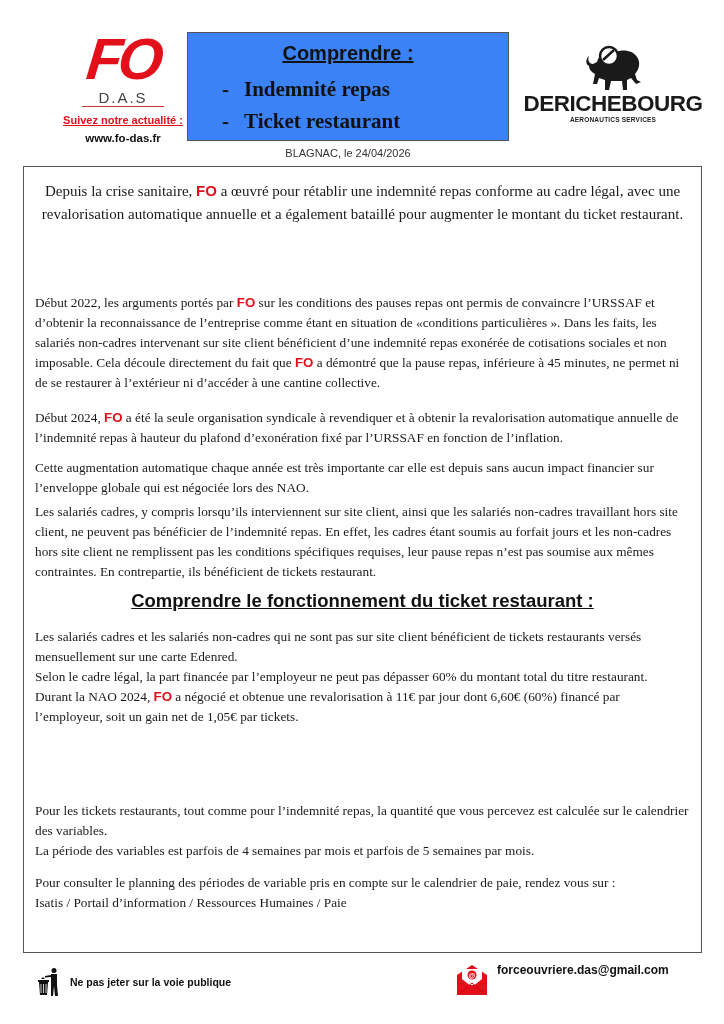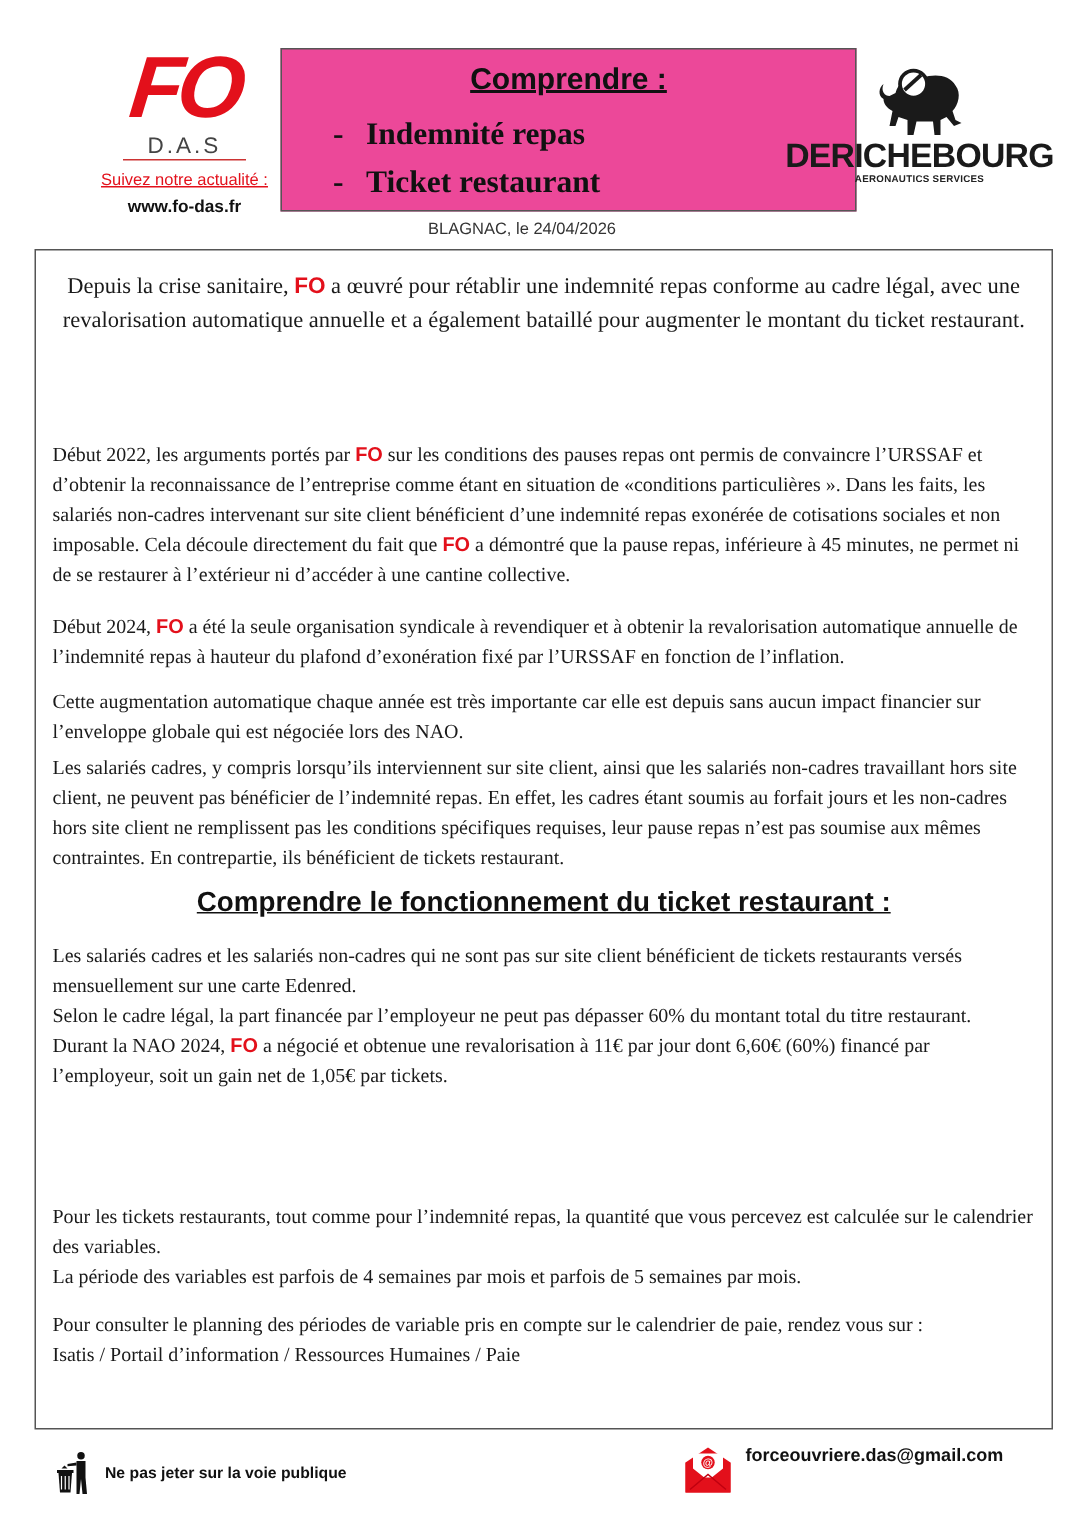--- a/index.html
+++ b/index.html
@@ -5,26 +5,26 @@
   * { box-sizing: border-box; margin: 0; padding: 0; }
   html, body { width: 724px; height: 1024px; background: #ffffff; overflow: hidden; }
   body { position: relative; font-family: "Liberation Serif", serif; color: #1a1a1a; }
 
   .logo-fo { position: absolute; left: 68px; top: 30px; width: 110px; text-align: center; }
   .fo-mark { font-family: "Liberation Sans", sans-serif; font-weight: bold; font-style: italic;
              font-size: 58px; line-height: 58px; color: #e3101b; letter-spacing: -4px;
              transform: skewX(-6deg); display: inline-block; }
   .das { font-family: "Liberation Sans", sans-serif; font-size: 15px; letter-spacing: 2px; color: #444; line-height: 16px; margin-top: 2px; }
   .das-sub { font-family: "Liberation Sans", sans-serif; font-size: 3px; color: #666; height: 5px; border-top: 1px solid #c33; margin: 0 14px; }
-  .follow { font-family: "Liberation Sans", sans-serif; font-weight: normal; font-size: 11px; color: #e3101b;
+  .follow { font-family: "Liberation Sans", sans-serif; font-weight: bold; font-size: 11px; color: #e3101b;
             text-decoration: underline; line-height: 14px; margin-top: 2px; white-space: nowrap; margin-left: -10px; margin-right: -10px;}
   .site { font-family: "Liberation Sans", sans-serif; font-weight: bold; font-size: 11.5px; color: #111; line-height: 16px; margin-top: 3px; }
 
-  .title-box { position: absolute; left: 187px; top: 32px; width: 384px; height: 109px;
-               background: #ec4899; border: 1.5px solid #555; }
+  .title-box { position: absolute; left: 187px; top: 32px; width: 322px; height: 109px;
+               background: #3b82f6; border: 1.5px solid #555; }
   .title-main { position: absolute; left: 0; right: 0; top: 9px; text-align: center;
                 font-family: "Liberation Sans", sans-serif; font-weight: bold; font-size: 20px;
                 text-decoration: underline; color: #111; }
   .title-item { position: absolute; left: 34px; font-family: "Liberation Serif", serif; font-weight: bold;
                 font-size: 21px; color: #111; white-space: nowrap; }
   .title-item .dash { display: inline-block; width: 22px; }
   .ti1 { top: 44px; }
   .ti2 { top: 76px; }
 
   .dateline { position: absolute; left: 187px; width: 322px; top: 147px; text-align: center;

